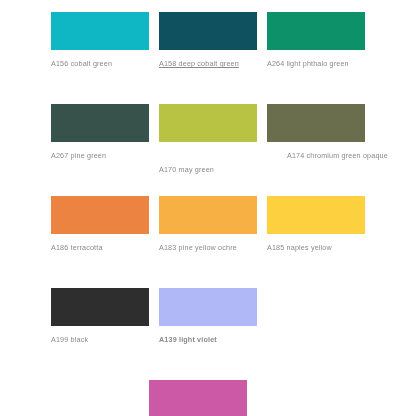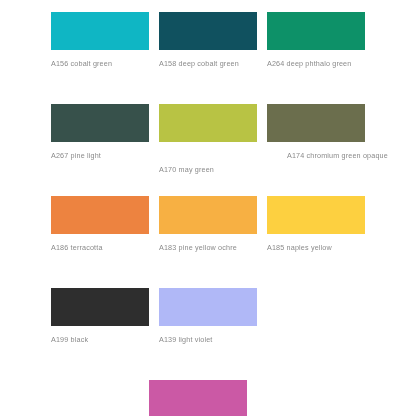--- a/index.html
+++ b/index.html
@@ -60,31 +60,31 @@
 <body style="background: rgb(255, 255, 255);">
 
 <div id="swatch-grid">
     <div class="swatch-row">
       <div class="swatch-cell">
         <span class="swatch-chip" style="background-color: rgb(15, 182, 196);"></span>
         <span class="swatch-label" style="color: rgb(138, 138, 138);">A156 cobalt green</span>
       </div>
       <div class="swatch-cell">
         <span class="swatch-chip" style="background-color: rgb(16, 81, 95);"></span>
-        <span class="swatch-label" style="color: rgb(138, 138, 138);">A158 deep cobalt green</span>
+        <span class="swatch-label" style="color: rgb(138, 138, 138); text-decoration: underline;">A158 deep cobalt green</span>
       </div>
       <div class="swatch-cell">
         <span class="swatch-chip" style="background-color: rgb(13, 145, 104);"></span>
-        <span class="swatch-label" style="color: rgb(138, 138, 138);">A264 deep phthalo green</span>
+        <span class="swatch-label" style="color: rgb(138, 138, 138);">A264 light phthalo green</span>
       </div>
     </div>
     <div class="swatch-row">
       <div class="swatch-cell">
         <span class="swatch-chip" style="background-color: rgb(55, 81, 75);"></span>
-        <span class="swatch-label" style="color: rgb(138, 138, 138);">A267 pine light</span>
+        <span class="swatch-label" style="color: rgb(138, 138, 138);">A267 pine green</span>
       </div>
       <div class="swatch-cell">
         <span class="swatch-chip" style="background-color: rgb(184, 195, 68);"></span>
         <span class="swatch-label" style="color: rgb(138, 138, 138); margin-top: 23px;">A170 may green</span>
       </div>
       <div class="swatch-cell">
         <span class="swatch-chip" style="background-color: rgb(107, 110, 77);"></span>
         <span class="swatch-label" style="color: rgb(138, 138, 138); margin-left: 20px;">A174 chromium green opaque</span>
       </div>
     </div>
@@ -102,21 +102,21 @@
         <span class="swatch-label" style="color: rgb(138, 138, 138);">A185 naples yellow</span>
       </div>
     </div>
     <div class="swatch-row">
       <div class="swatch-cell">
         <span class="swatch-chip" style="background-color: rgb(46, 46, 46);"></span>
         <span class="swatch-label" style="color: rgb(138, 138, 138);">A199 black</span>
       </div>
       <div class="swatch-cell">
         <span class="swatch-chip" style="background-color: rgb(176, 184, 247);"></span>
-        <span class="swatch-label" style="color: rgb(138, 138, 138);">A139 light violet</span>
+        <span class="swatch-label" style="color: rgb(138, 138, 138); font-weight: bold;">A139 light violet</span>
       </div>
     </div>
     <div class="swatch-row centered">
       <div class="swatch-cell">
         <span class="swatch-chip" style="background-color: rgb(203, 89, 165);"></span>
       </div>
     </div>
   </div>
 
 </body></html>

